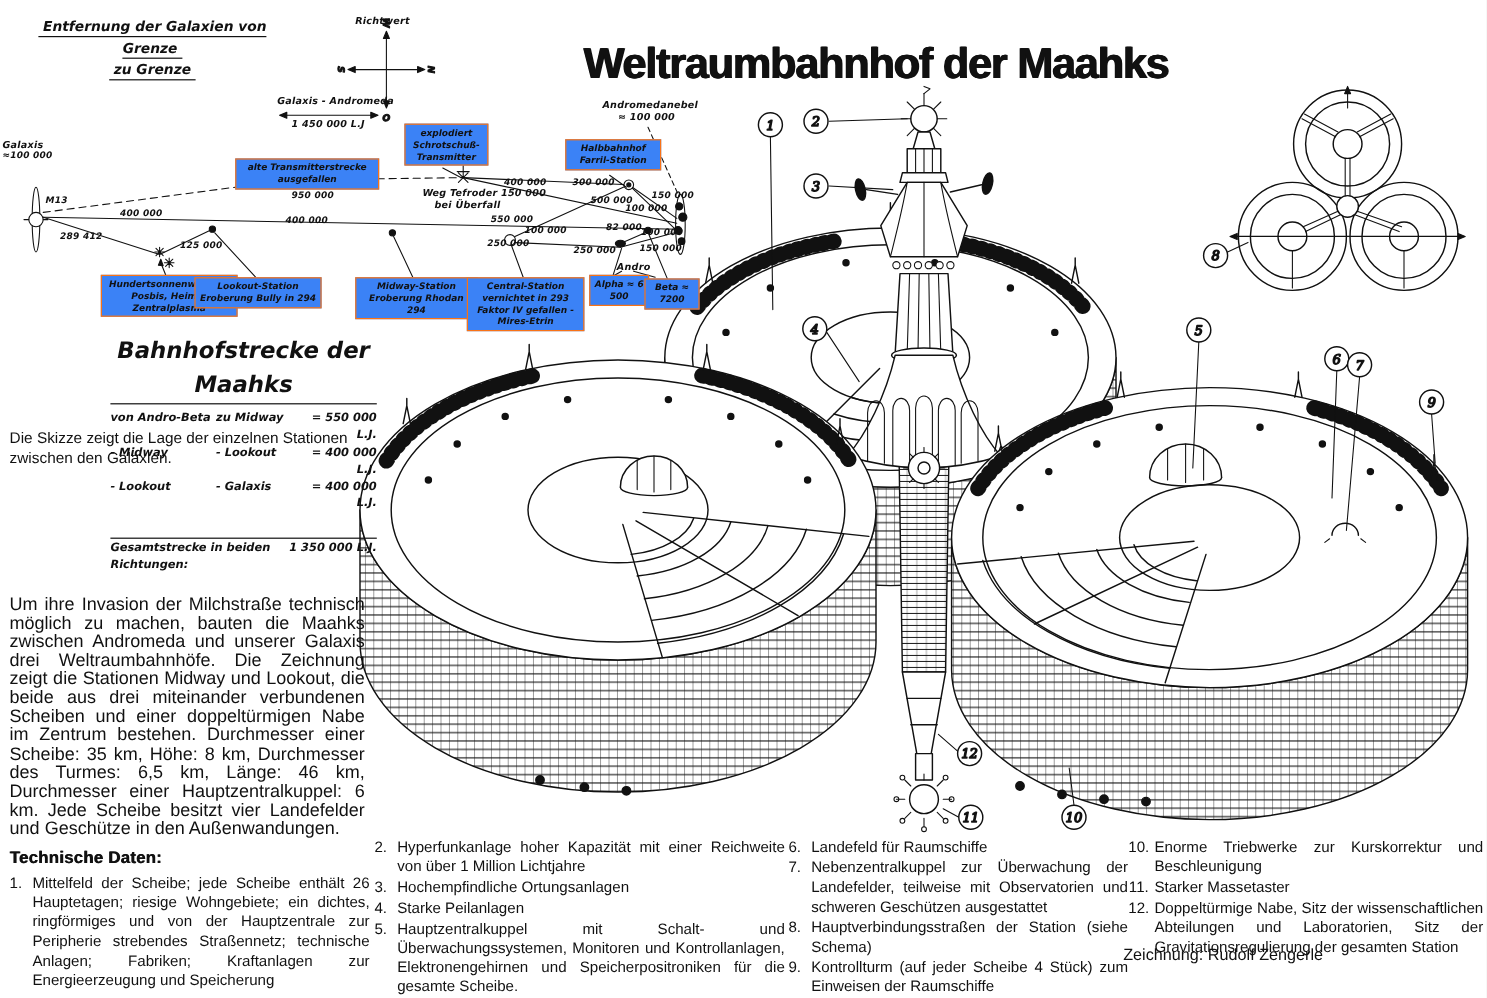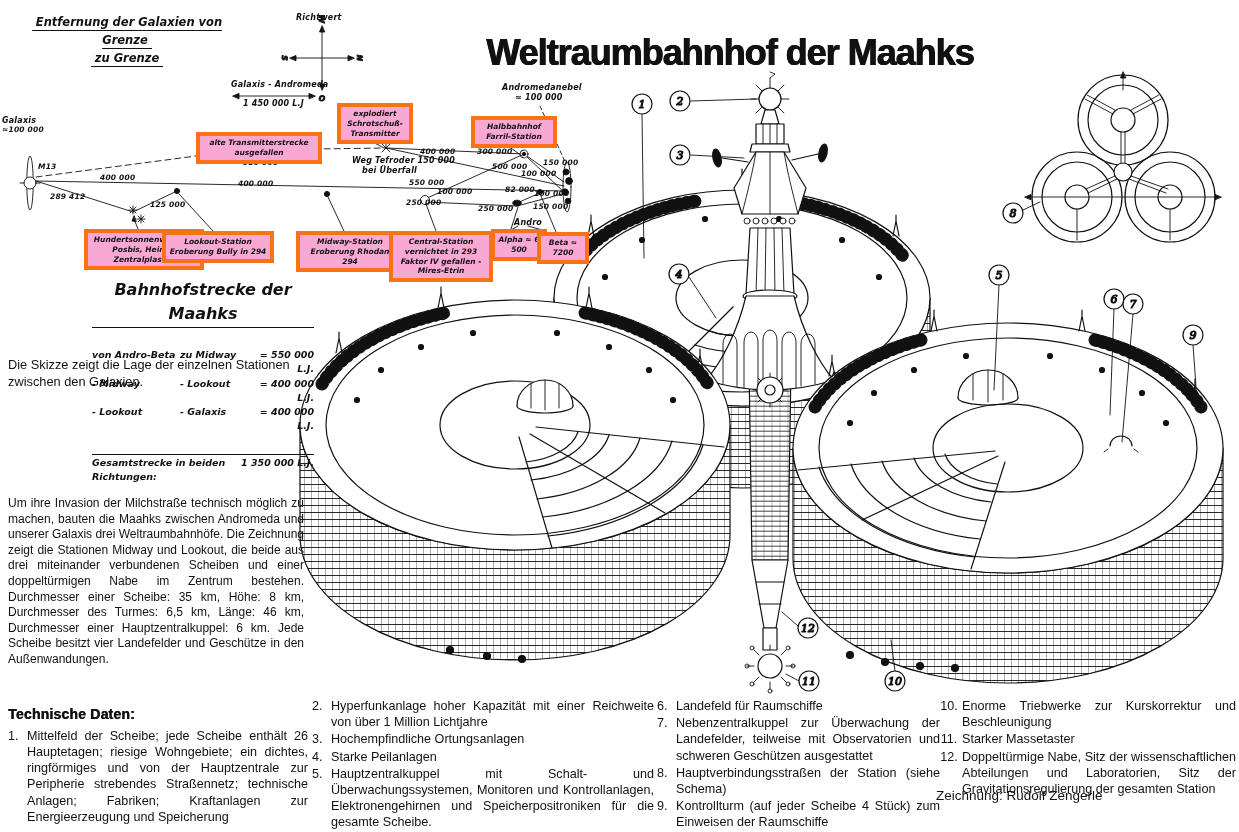--- a/index.html
+++ b/index.html
@@ -10,34 +10,34 @@
   
   .main-title{position:absolute;left:418px;top:10px;width:624px;text-align:center;
     font:900 36px/1.05 "Liberation Sans",sans-serif;letter-spacing:-1px;
     text-shadow:.7px 0 0 #111,-.4px 0 0 #111}
   
   .map-title{position:absolute;left:12px;top:14px;width:230px;text-align:center;
     font:italic 700 11.5px/1.55 "DejaVu Sans",sans-serif}
   .map-title span{border-bottom:1.6px solid #111;padding:0 4px 1px}
   .mlabel{position:absolute;font:italic 700 8px/1.15 "DejaVu Sans",sans-serif;white-space:nowrap;letter-spacing:.2px}
   .mlabel.sm{font-size:7.5px}
-  .mbox{position:absolute;border:4px solid #f97316;background:#f9a8d4;z-index:3;
+  .mbox{position:absolute;border:1px solid #f97316;background:#3b82f6;z-index:3;
     font:italic 700 7.5px/1.3 "DejaVu Sans",sans-serif;text-align:center;padding:2px 3px}
   
   .rt{position:absolute;left:92px;top:278px;width:222px;font:italic 700 9.5px/1.5 "DejaVu Sans",sans-serif}
-  .rt .t{font-size:16px;text-align:center;border-bottom:1.6px solid #111;padding-bottom:1px;margin-bottom:20px}
+  .rt .t{font-size:19px;text-align:center;border-bottom:1.6px solid #111;padding-bottom:1px;margin-bottom:5px}
   .rt .row{display:flex}
   .rt .c1{width:88px}.rt .c2{width:74px}.rt .c3{flex:1;text-align:right}
   .rt .total{border-top:1.6px solid #111;margin-top:20px;padding-top:1px;display:flex}
   .rt .total .lbl{width:142px}.rt .total .val{flex:1;text-align:right}
   .note{position:absolute;left:8px;top:356px;width:300px;font:400 12.8px/1.35 "Liberation Sans",sans-serif}
   
   .lh{font:700 14px/1.2 "Liberation Sans",sans-serif;letter-spacing:.2px;margin-bottom:5px;
       text-shadow:.5px 0 0 #111}
-  .ltext{font-size:12px;line-height:15.6px;text-align:justify}
+  .ltext{font-size:15px;line-height:15.6px;text-align:justify}
   .li{display:flex;font-size:12.6px;line-height:16.2px;text-align:justify;margin-bottom:1px}
   .li .n{flex:0 0 19px;font-weight:700;font-weight:400}
   .li .n2{flex:0 0 26px;text-align:center}
   .li .x{flex:1}
   .credit{position:absolute;left:936px;top:788px;font:400 13.5px "Liberation Sans",sans-serif}
   
   .ink{stroke:#111;fill:none;stroke-width:1.2;stroke-linejoin:round;stroke-linecap:round}
   .thin{stroke-width:.9}
   .fillw{fill:#fff}
   .callout-text{font:italic 11px "DejaVu Serif",serif;fill:#111}

